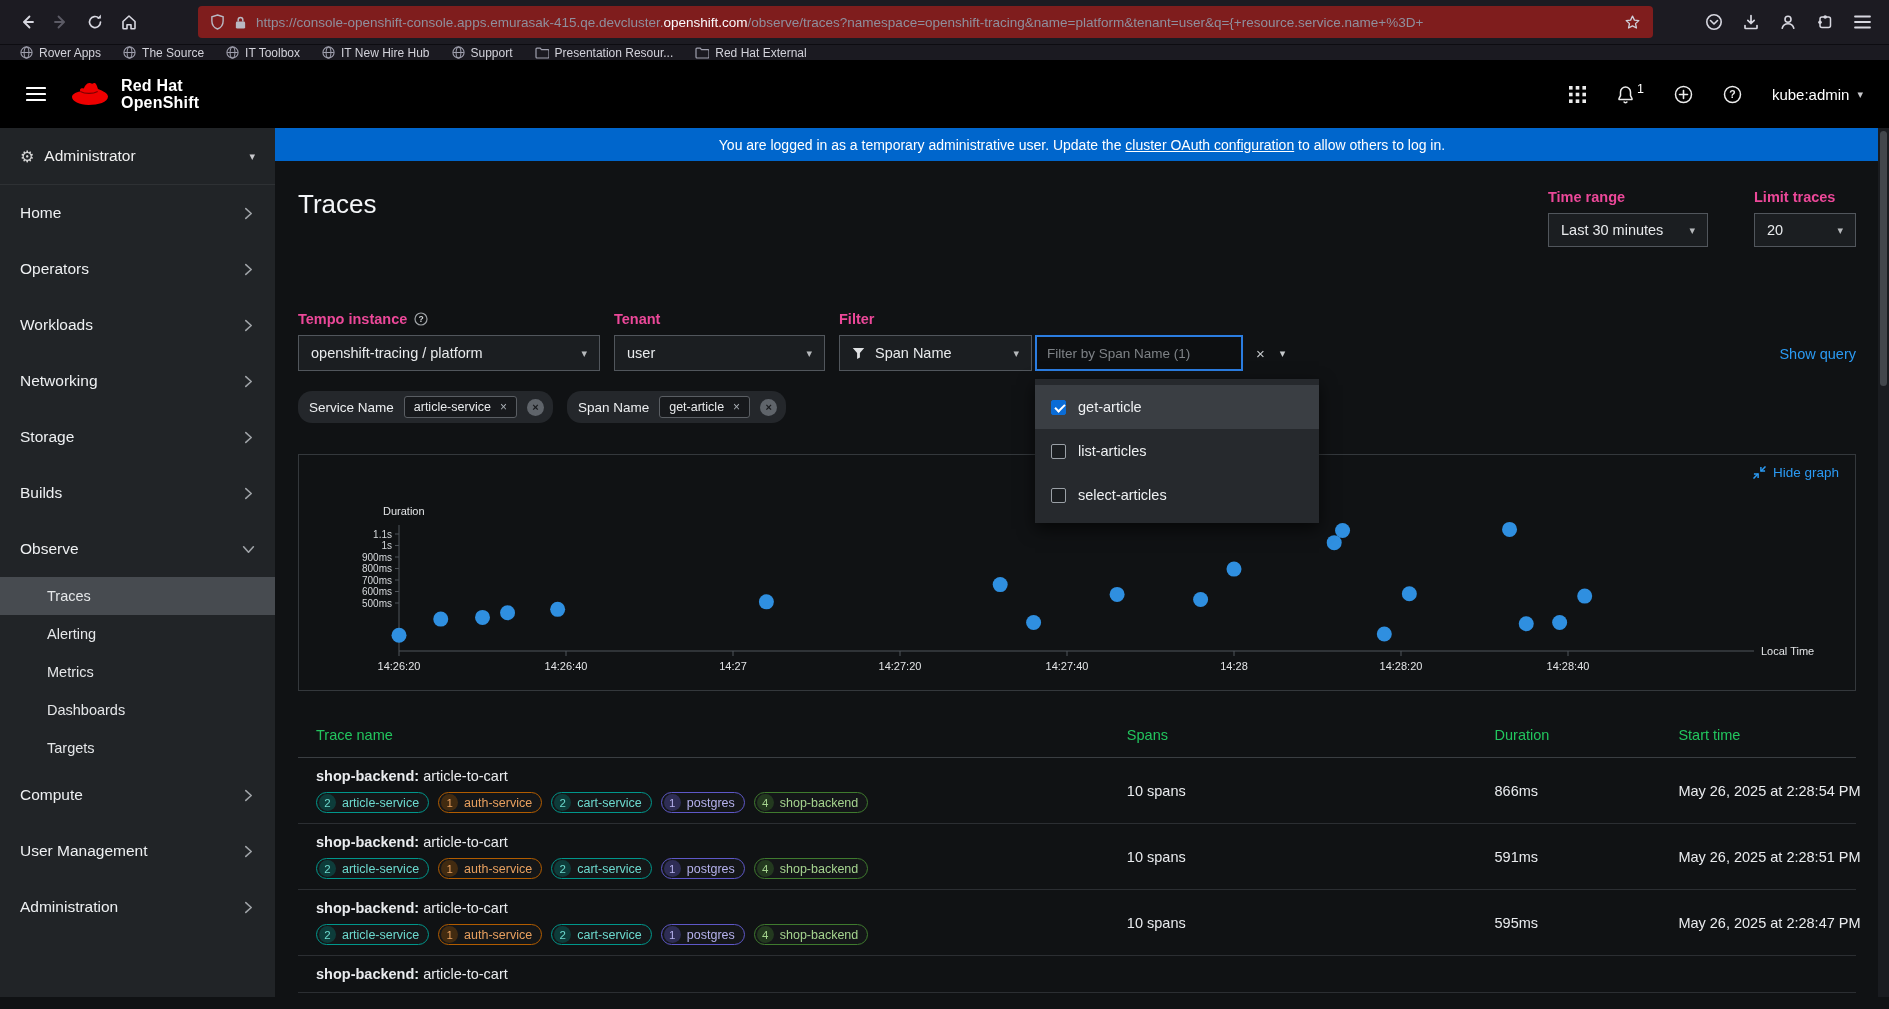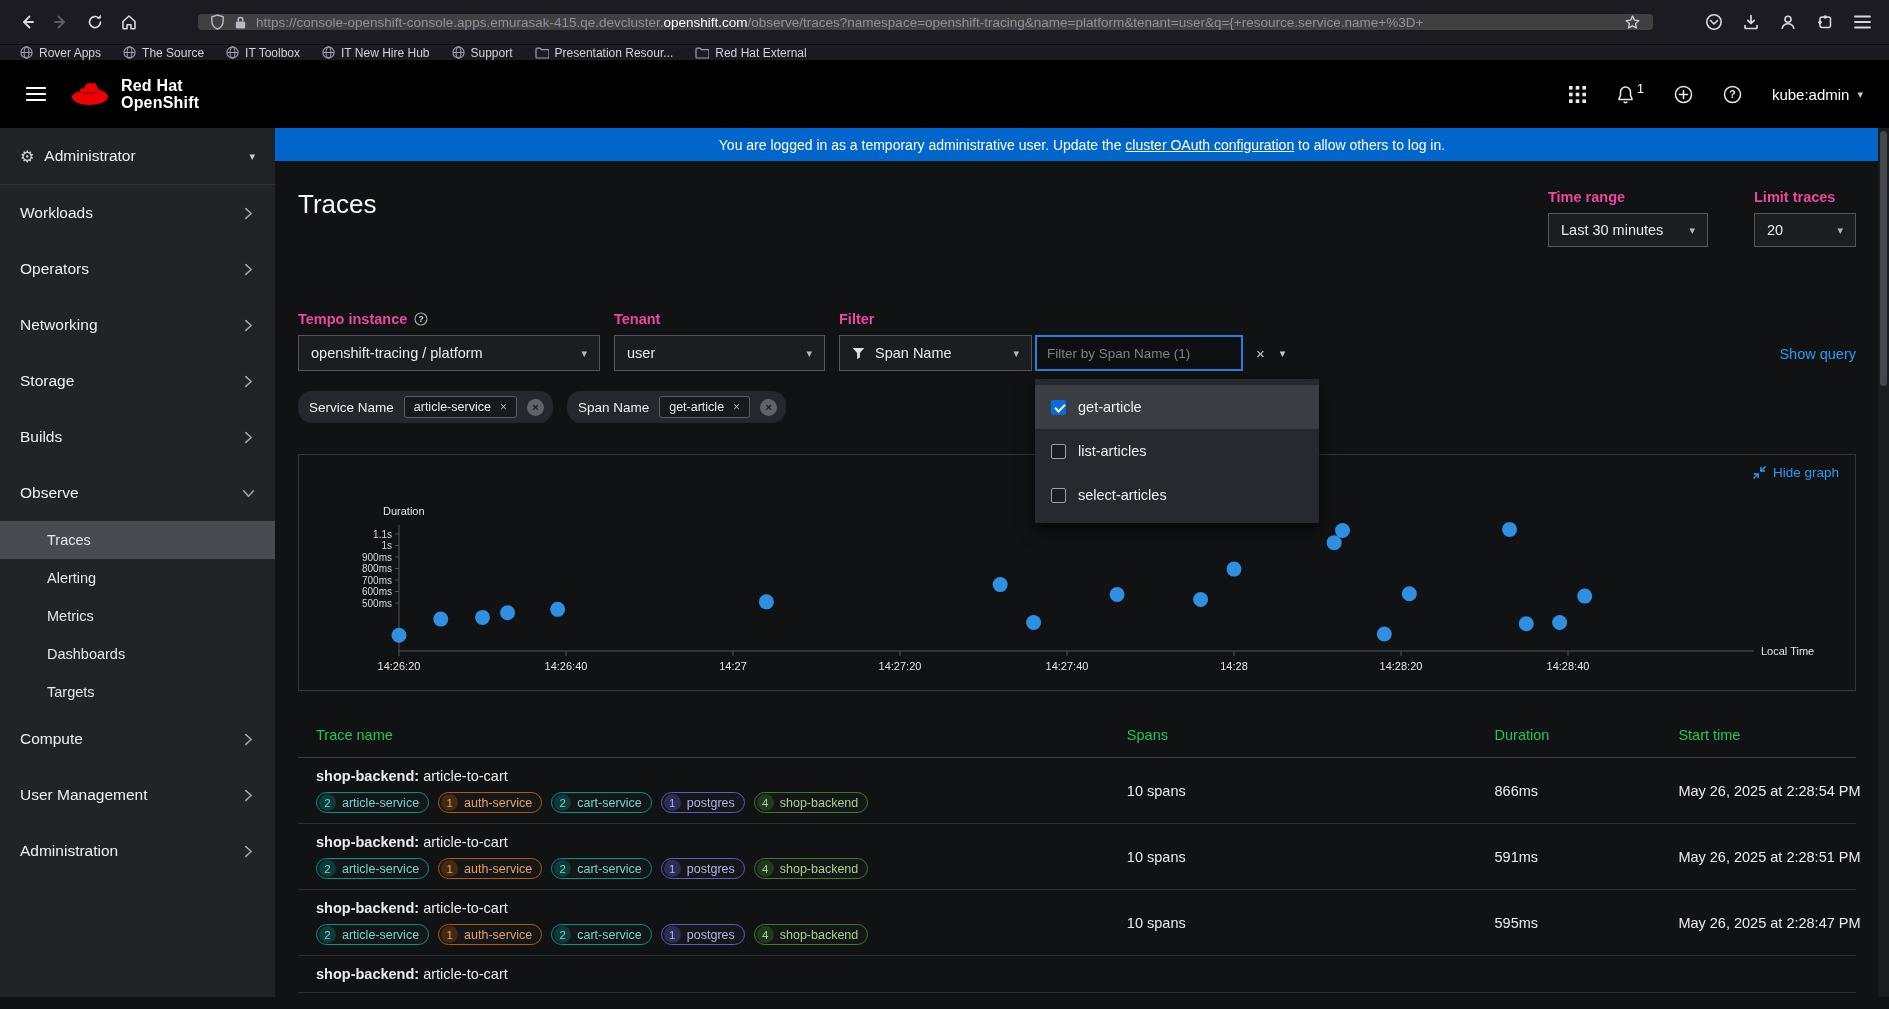--- a/index.html
+++ b/index.html
@@ -5,21 +5,21 @@
   *{margin:0;padding:0;box-sizing:border-box}
   html,body{width:1889px;height:1009px;overflow:hidden;background:#101214;
     font-family:"Liberation Sans","DejaVu Sans",sans-serif;}
   .icon{display:inline-flex;align-items:center;justify-content:center}
   svg{display:block}
 
   
   .btoolbar{height:44px;background:#1c1b22;display:flex;align-items:center;padding:0 10px;}
   .nav-btn{width:34px;height:32px;display:flex;align-items:center;justify-content:center;color:#d7d7e0;border-radius:4px;flex-shrink:0;}
   .nav-btn.disabled{color:#5c5b66;}
-  .urlbar{flex:1;min-width:0;margin:0 44px 0 52px;height:16px;background:#404040;border-radius:4px;display:flex;align-items:center;padding:0 12px;gap:9px;}
+  .urlbar{flex:1;min-width:0;margin:0 44px 0 52px;height:32px;background:#7f1d1d;border-radius:4px;display:flex;align-items:center;padding:0 12px;gap:9px;}
   .url-text{font-size:13.5px;color:#8f8f9d;white-space:nowrap;overflow:hidden;flex:1;}
   .url-text .domain{color:#fbfbfe;}
   .right-tools{display:flex;gap:3px;}
 
   .bmbar{height:16px;background:#1b1a21;border-top:1px solid #0d0c11;display:flex;align-items:center;padding:0 12px;gap:6px;}
   .bm-item{display:flex;align-items:center;gap:6px;padding:3px 8px;border-radius:3px;color:#d2d2da;font-size:12px;white-space:nowrap;}
   .bm-icon{color:#9f9fad;}
 
   
   .masthead{height:68px;background:#000;display:flex;align-items:center;padding:0 26px;}
@@ -311,29 +311,37 @@
 <div class="content">
 
   <div class="sidebar">
     <div class="persp">
       <span class="gear icon">⚙</span>
       <span>Administrator</span>
       <span class="caret">▾</span>
     </div>
     <div>
         <div class="nav-item">
+          <span>Home</span>
+          <span class="chev icon">
+            <svg width="13" height="13" viewBox="0 0 12 12">
+              <path d="M3.5 1.5 8.5 6l-5 4.5" fill="none" stroke="currentColor" stroke-width="1.5" stroke-linecap="round" stroke-linejoin="round"></path>
+            </svg>
+          </span>
+        </div>
+        <div class="nav-item">
+          <span>Operators</span>
+          <span class="chev icon">
+            <svg width="13" height="13" viewBox="0 0 12 12">
+              <path d="M3.5 1.5 8.5 6l-5 4.5" fill="none" stroke="currentColor" stroke-width="1.5" stroke-linecap="round" stroke-linejoin="round"></path>
+            </svg>
+          </span>
+        </div>
+        <div class="nav-item">
           <span>Workloads</span>
-          <span class="chev icon">
-            <svg width="13" height="13" viewBox="0 0 12 12">
-              <path d="M3.5 1.5 8.5 6l-5 4.5" fill="none" stroke="currentColor" stroke-width="1.5" stroke-linecap="round" stroke-linejoin="round"></path>
-            </svg>
-          </span>
-        </div>
-        <div class="nav-item">
-          <span>Operators</span>
           <span class="chev icon">
             <svg width="13" height="13" viewBox="0 0 12 12">
               <path d="M3.5 1.5 8.5 6l-5 4.5" fill="none" stroke="currentColor" stroke-width="1.5" stroke-linecap="round" stroke-linejoin="round"></path>
             </svg>
           </span>
         </div>
         <div class="nav-item">
           <span>Networking</span>
           <span class="chev icon">
             <svg width="13" height="13" viewBox="0 0 12 12">

